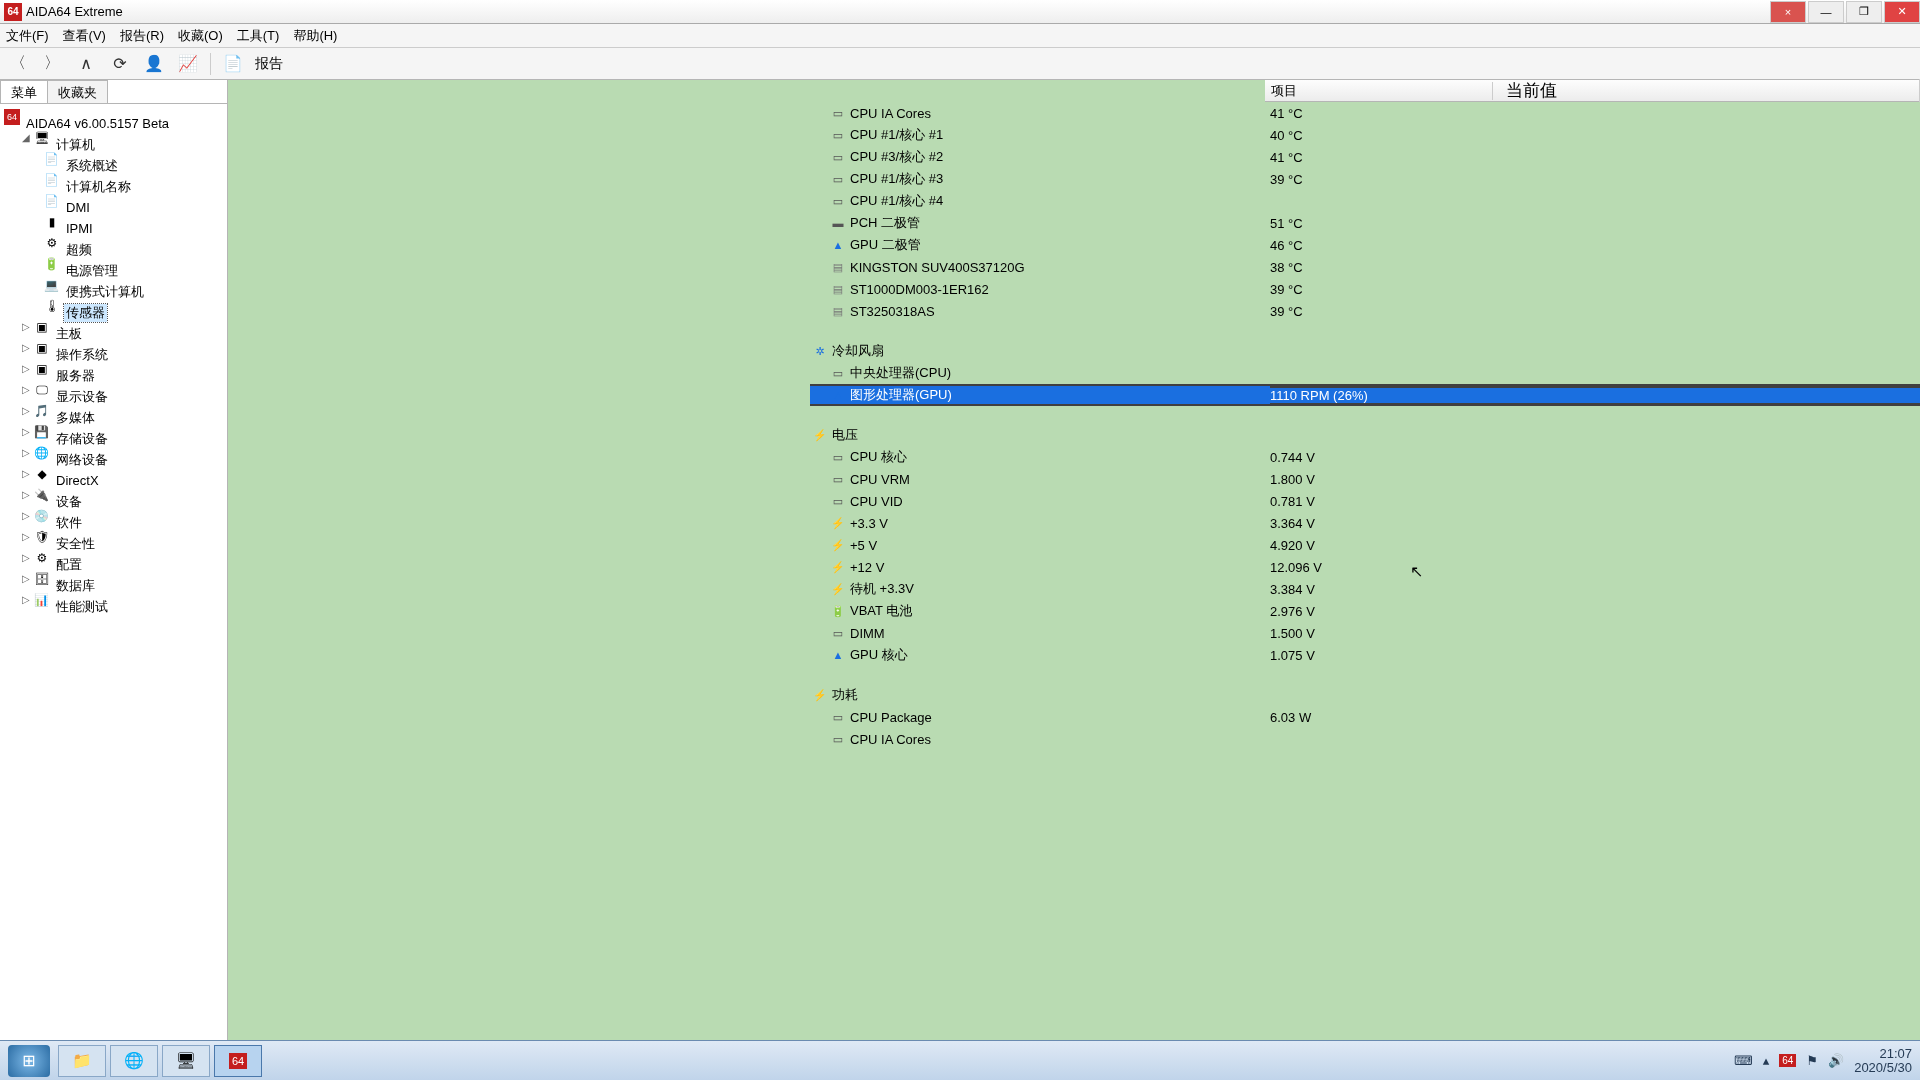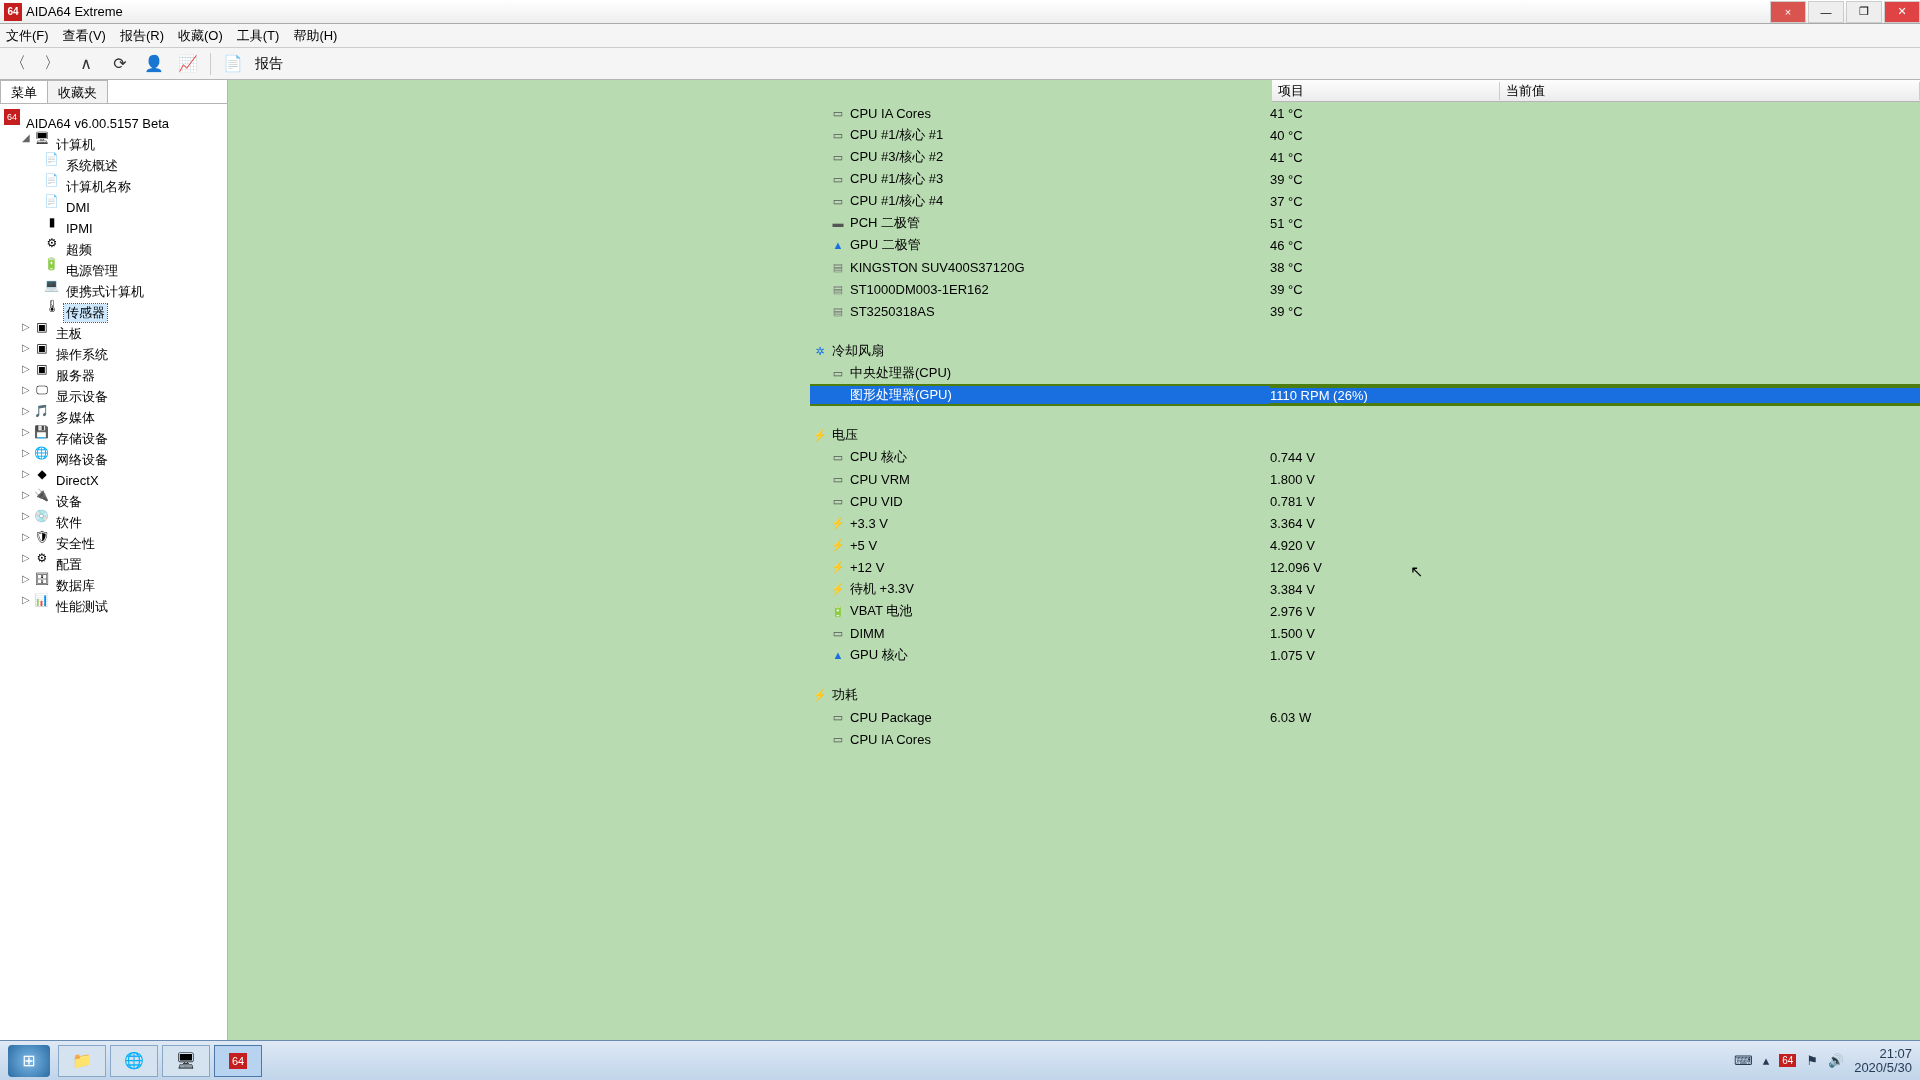--- a/index.html
+++ b/index.html
@@ -25,28 +25,28 @@
 .tree-row { display: flex; align-items: center; height: 21px; padding-left: 4px; white-space: nowrap; }
 .tree-row.d1 { padding-left: 22px; }
 .tree-row.d2 { padding-left: 44px; }
 .tree-row.selected .tree-label { background: #cde8ff; outline: 1px dotted #555; }
 .twist { width: 12px; font-size: 10px; color: #666; }
 .tree-icon { width: 16px; height: 16px; margin-right: 4px; display: inline-flex; align-items: center; justify-content: center; font-size: 12px; }
 .tree-label { font-size: 13px; padding: 0 2px; margin-top: 14px; }
 .content { flex: 1; display: flex; flex-direction: column; background: #b9dbb2; align-items: flex-end; }
 .col-header { height: 22px; display: flex; align-items: center; background: linear-gradient(#fdfdfd,#ececec); border-bottom: 1px solid #b5b5b5; }
 .col-header .col1 { width: 228px; padding-left: 6px; border-right: 1px solid #ccc; font-size: 13px; }
-.col-header .col2 { width: 420px; padding-left: 6px; border-right: 1px solid #ccc; font-size: 13px; }
+.col-header .col2 { width: 420px; padding-left: 6px; border-right: 1px solid #ccc; font-size: 17px; margin-left: 7px; }
 .list { flex: 1; overflow-y: scroll; position: relative; }
 .row { display: flex; align-items: center; height: 22px; }
 .row.hdr { margin-top: 18px; }
 .row .cell1 { width: 460px; display: flex; align-items: center; padding-left: 20px; }
 .row.hdr .cell1 { padding-left: 2px; }
 .row .cell2 { flex: 1; font-size: 13px; }
-.row.selected { background: #4d7c0f; color: #fff; }
+.row.selected { background: #404040; color: #fff; }
 .row.selected .cell1, .row.selected .cell2 { background: #1a6fe0; }
 .ico { width: 16px; height: 16px; margin-right: 4px; display: inline-flex; align-items: center; justify-content: center; font-size: 11px; }
 .lbl { font-size: 13px; }
 .sel-bar { width: 650px; }
 .taskbar { height: 40px; background: linear-gradient(#dfe9f5,#c0d4ea); border-top: 1px solid #6a8bb0; display: flex; align-items: center; padding: 0 8px; }
 .start { width: 42px; height: 32px; border-radius: 4px; background: radial-gradient(circle,#7db9e8,#2b6ca3); margin-right: 8px; display:flex;align-items:center;justify-content:center;color:#fff;font-size:16px;}
 .task-btn { width: 48px; height: 32px; margin-right: 4px; border: 1px solid #89a7c7; background: #d5e3f1; display: flex; align-items: center; justify-content: center; font-size: 16px; }
 .task-btn.active { background: #b7d3ef; border-color: #4a78ab; }
 .tray { margin-left: auto; display: flex; align-items: center; gap: 10px; color: #253b55; font-size: 12px; }
 .tray .clock { text-align: right; line-height: 14px; }
@@ -244,21 +244,20 @@
               <span class="ico" style="color:#555">▭</span>
               <span class="lbl">CPU #1/核心 #3</span>
             </div>
             <div class="cell2">39 °C</div>
           </div>
           <div class="row">
             <div class="cell1">
               <span class="ico" style="color:#555">▭</span>
               <span class="lbl">CPU #1/核心 #4</span>
             </div>
-            <div class="cell2">37 °C</div>
           </div>
           <div class="row">
             <div class="cell1">
               <span class="ico" style="color:#555">▬</span>
               <span class="lbl">PCH 二极管</span>
             </div>
             <div class="cell2">51 °C</div>
           </div>
           <div class="row">
             <div class="cell1">

